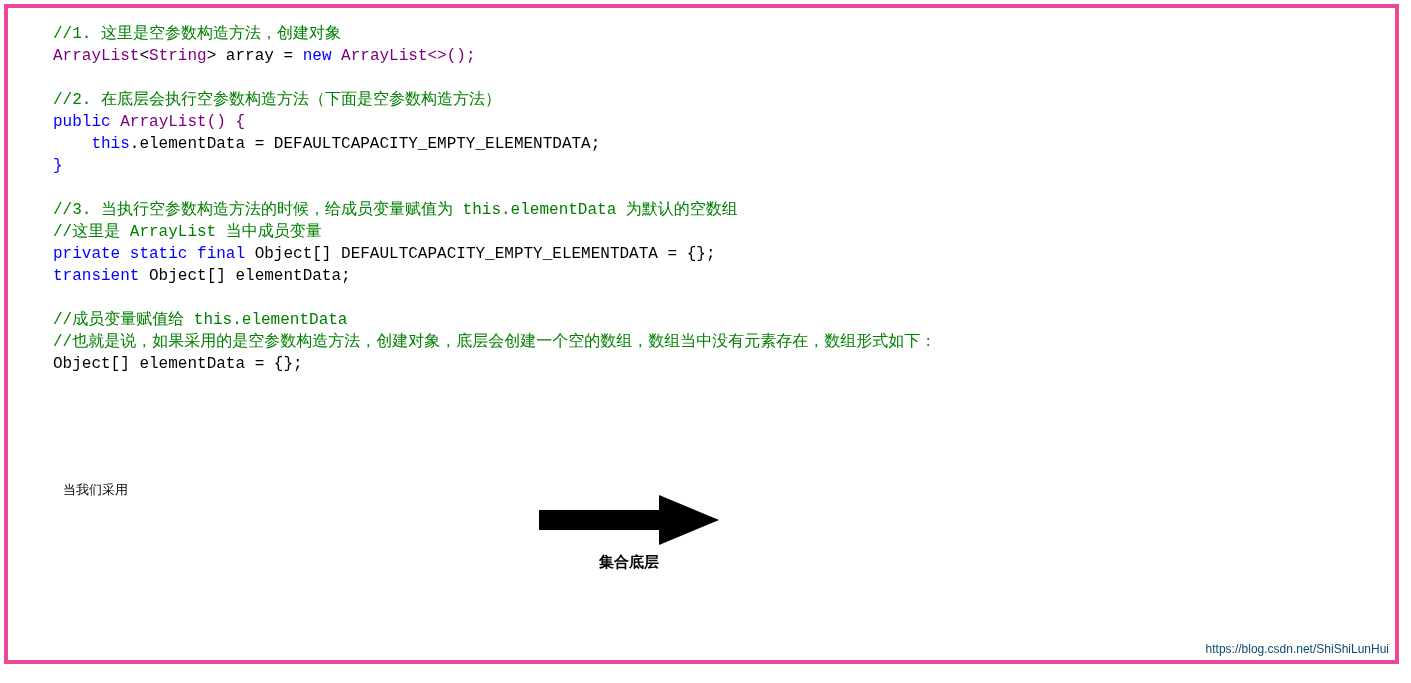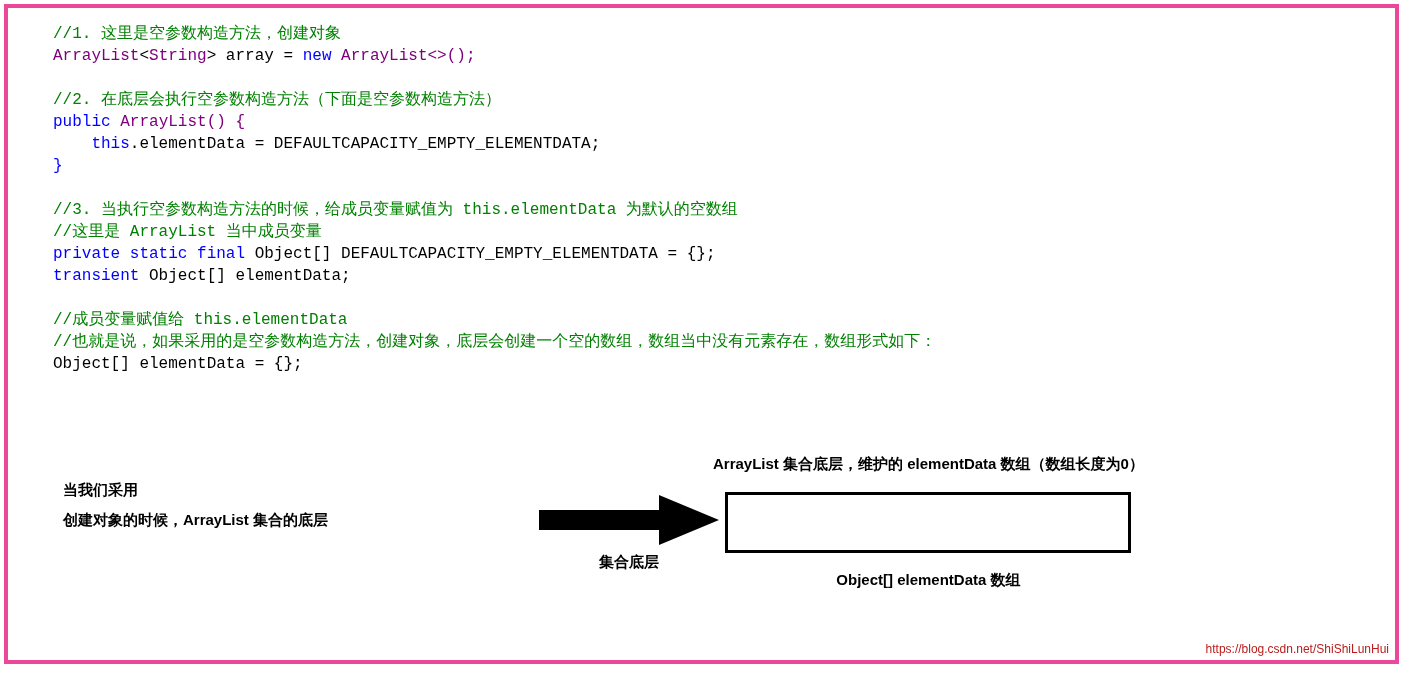--- a/index.html
+++ b/index.html
@@ -30,22 +30,22 @@
   
   .diagram {
     position: relative;
     margin-top: 80px;
     height: 170px;
   }
   .left-text {
     position: absolute;
     left: 40px;
     top: 20px;
-    font-size: 15px;
-    font-weight: bold;
+    font-size: 13px;
+    font-weight: normal;
     font-family: "Microsoft YaHei", sans-serif;
     line-height: 30px;
   }
   .arrow-wrap {
     position: absolute;
     left: 516px;
     top: 40px;
     text-align: center;
     font-weight: bold;
     font-family: "Microsoft YaHei", sans-serif;
@@ -65,21 +65,21 @@
     border: 3px solid #000;
     width: 400px;
     height: 55px;
     margin: 0 auto 18px auto;
   }
   .array-label { font-size: 15px; }
   .watermark {
     position: absolute;
     right: 6px;
     bottom: 4px;
-    color: #b91c1c;
+    color: #0c4a6e;
     font-size: 12px;
     font-family: sans-serif;
   }
 </style>
 </head>
 <body>
 
 <div class="outer-border">
 
   <div class="code-block"><span class="comment">//1. 这里是空参数构造方法，创建对象</span>
@@ -95,29 +95,23 @@
 <span class="keyword">private static final </span><span class="black">Object[] DEFAULTCAPACITY_EMPTY_ELEMENTDATA = {};</span>
 <span class="keyword">transient </span><span class="black">Object[] elementData;</span>
 
 <span class="comment">//成员变量赋值给 this.elementData</span>
 <span class="comment">//也就是说，如果采用的是空参数构造方法，创建对象，底层会创建一个空的数组，数组当中没有元素存在，数组形式如下：</span>
 <span class="black">Object[] elementData = {};</span></div>
 
   <div class="diagram">
     <div class="left-text">
       <div>当我们采用</div>
-      <div>创建对象的时候，ArrayList 集合的底层</div>
     </div>
     <div class="arrow-wrap">
       <svg class="arrow-svg" width="180" height="50">
         <polygon points="0,15 120,15 120,0 180,25 120,50 120,35 0,35" fill="#000"></polygon>
       </svg>
       <div class="arrow-label">集合底层</div>
     </div>
-    <div class="right-block">
-      <div class="right-title">ArrayList 集合底层，维护的 elementData 数组（数组长度为0）</div>
-      <div class="array-box"></div>
-      <div class="array-label">Object[]   elementData 数组</div>
-    </div>
   </div>
 
   <div class="watermark">https://blog.csdn.net/ShiShiLunHui</div>
 </div>
 
 </body></html>

